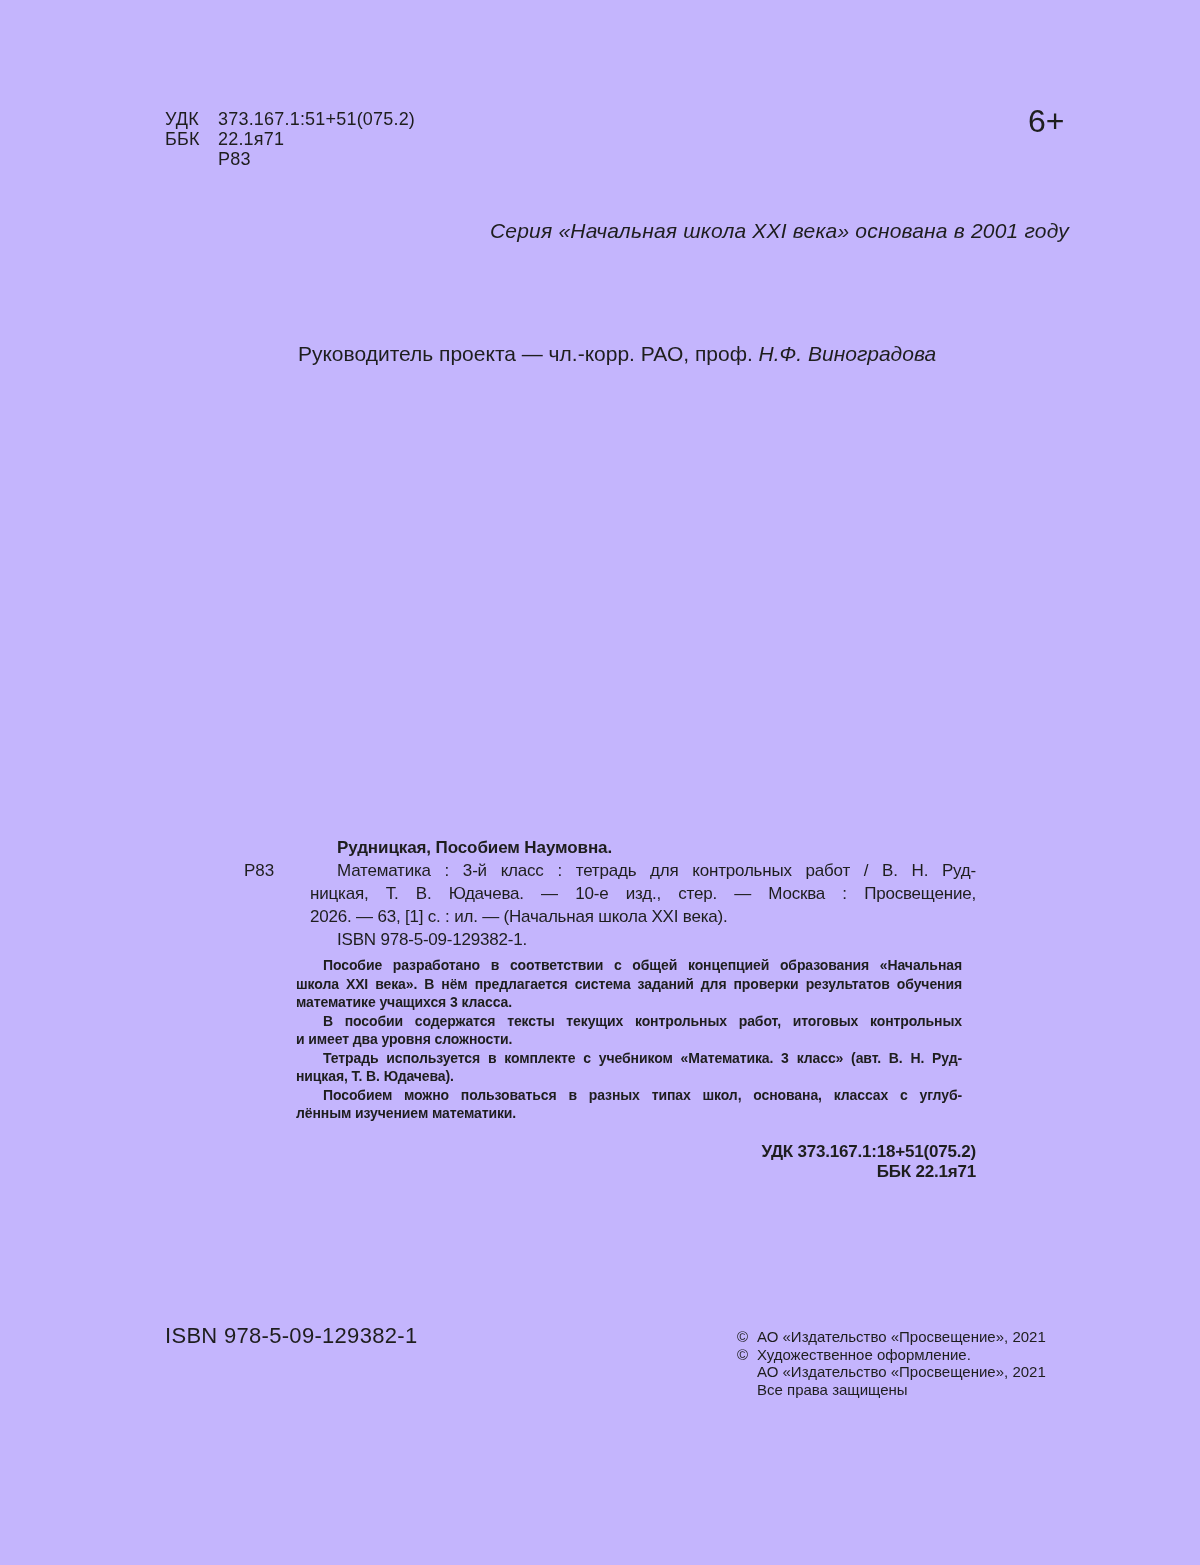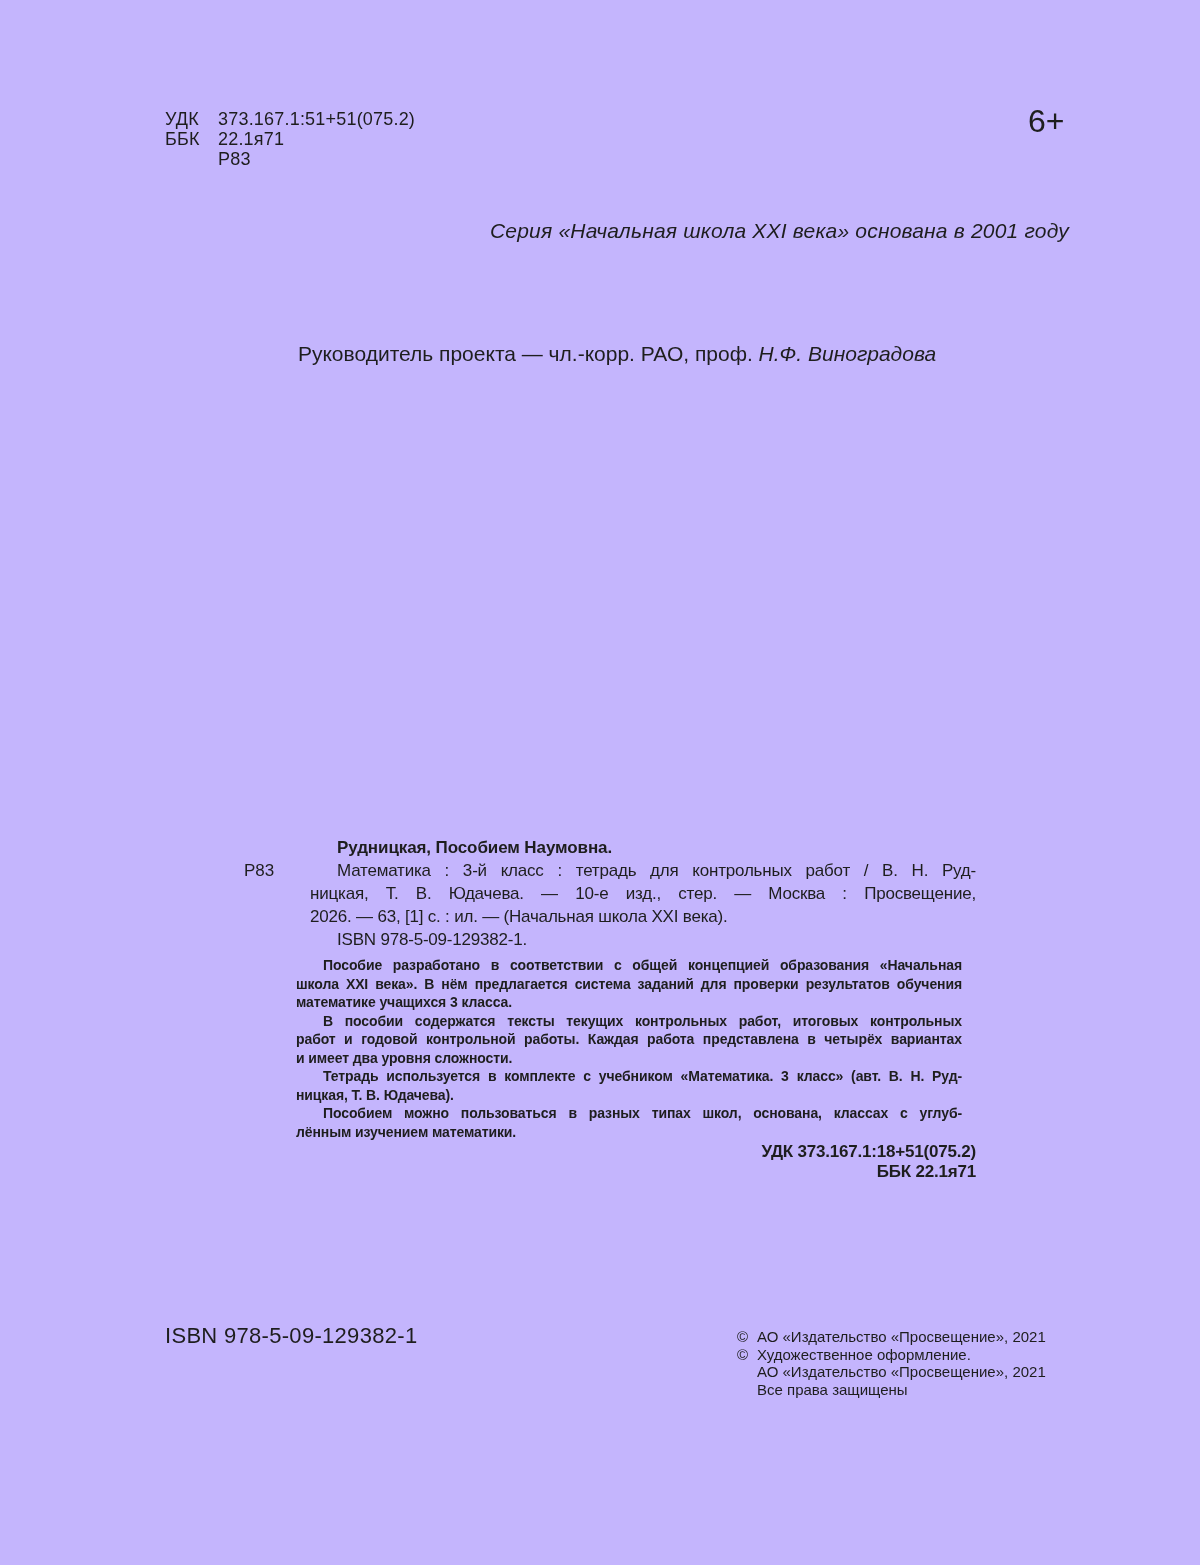--- a/index.html
+++ b/index.html
@@ -78,21 +78,20 @@
     <div class="cl fill">ницкая, Т. В. Юдачева. — 10-е изд., стер. — Москва : Просвещение,</div>
     <div class="cl">2026. — 63, [1] с. : ил. — (Начальная школа XXI века).</div>
     <div class="cl ind">ISBN 978-5-09-129382-1.</div>
   </div>
 
   <div class="annot">
     <div class="ind fill">Пособие разработано в соответствии с общей концепцией образования «Начальная</div>
     <div class="fill">школа XXI века». В нём предлагается система заданий для проверки результатов обучения</div>
     <div>математике учащихся 3 класса.</div>
     <div class="ind fill">В пособии содержатся тексты текущих контрольных работ, итоговых контрольных</div>
-    <div class="fill">работ и годовой контрольной работы. Каждая работа представлена в четырёх вариантах</div>
     <div>и имеет два уровня сложности.</div>
     <div class="ind fill">Тетрадь используется в комплекте с учебником «Математика. 3 класс» (авт. В. Н. Руд-</div>
     <div>ницкая, Т. В. Юдачева).</div>
     <div class="ind fill">Пособием можно пользоваться в разных типах школ, основана, классах с углуб-</div>
     <div>лённым изучением математики.</div>
   </div>
 
   <div class="cls-r">
     <div>УДК 373.167.1:18+51(075.2)</div>
     <div>ББК 22.1я71</div>

